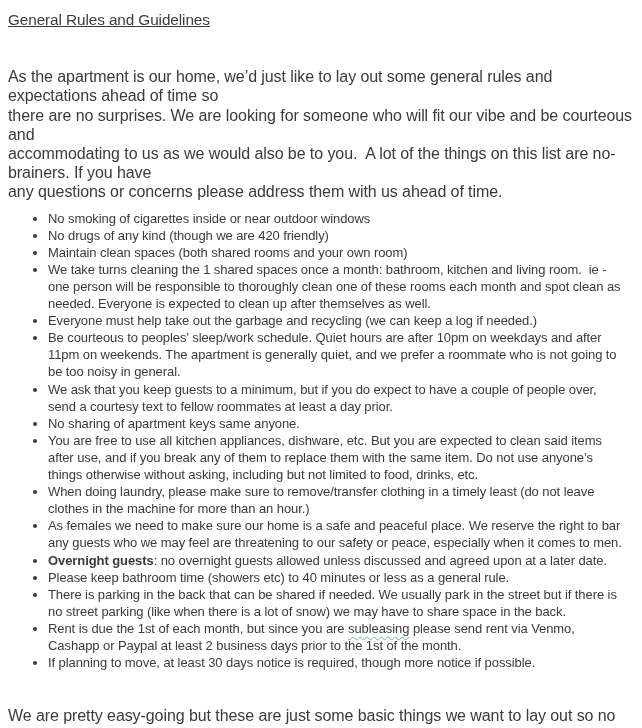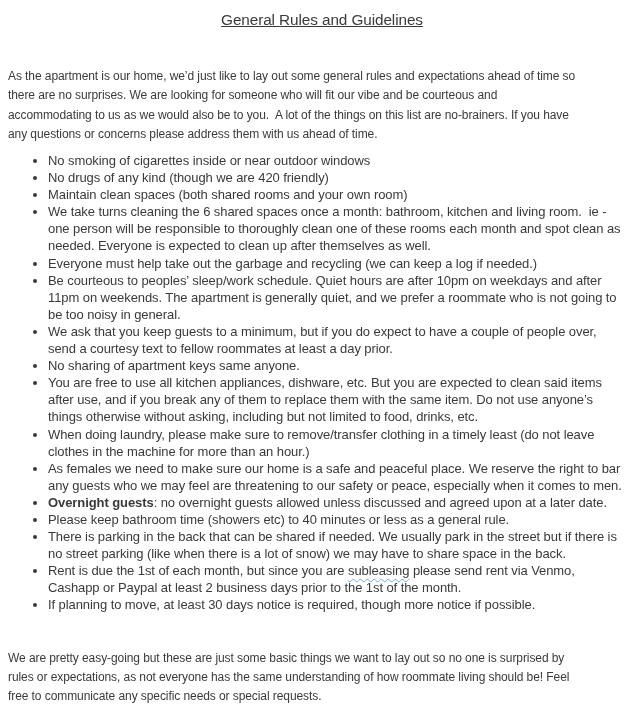--- a/index.html
+++ b/index.html
@@ -12,27 +12,27 @@
     color: #3a3a3a;
   }
   .page {
     padding: 10px 6px 0 8px;
     letter-spacing: -0.08px;
   }
   .title {
     font-size: 15.3px;
     line-height: 19.2px;
     font-weight: 400;
-    text-align: center;
+    text-align: left;
     text-decoration: underline;
     margin: 0 0 38px 0;
     white-space: pre-wrap;
   }
   .para {
-    font-size: 12px;
+    font-size: 16px;
     line-height: 19.2px;
     margin: 0;
     white-space: pre-wrap;
   }
   ul.rules {
     margin: 8px 0 4px 0;
     padding: 0 0 0 40px;
     font-size: 13px;
     line-height: 17.1px;
     list-style: disc;
@@ -57,21 +57,21 @@
 
   <p class="para intro">As the apartment is our home, we’d just like to lay out some general rules and expectations ahead of time so
 there are no surprises. We are looking for someone who will fit our vibe and be courteous and
 accommodating to us as we would also be to you.  A lot of the things on this list are no-brainers. If you have
 any questions or concerns please address them with us ahead of time.</p>
 
   <ul class="rules">
     <li><span>No smoking of cigarettes inside or near outdoor windows</span></li>
     <li><span>No drugs of any kind (though we are 420 friendly)</span></li>
     <li><span>Maintain clean spaces (both shared rooms and your own room)</span></li>
-    <li><span>We take turns cleaning the 6 shared spaces once a month: bathroom, kitchen and living room.  ie -
+    <li><span>We take turns cleaning the 1 shared spaces once a month: bathroom, kitchen and living room.  ie -
 one person will be responsible to thoroughly clean one of these rooms each month and spot clean as
 needed. Everyone is expected to clean up after themselves as well.</span></li>
     <li><span>Everyone must help take out the garbage and recycling (we can keep a log if needed.)</span></li>
     <li><span>Be courteous to peoples’ sleep/work schedule. Quiet hours are after 10pm on weekdays and after
 11pm on weekends. The apartment is generally quiet, and we prefer a roommate who is not going to
 be too noisy in general.</span></li>
     <li><span>We ask that you keep guests to a minimum, but if you do expect to have a couple of people over,
 send a courtesy text to fellow roommates at least a day prior.</span></li>
     <li><span>No sharing of apartment keys same anyone.</span></li>
     <li><span>You are free to use all kitchen appliances, dishware, etc. But you are expected to clean said items

